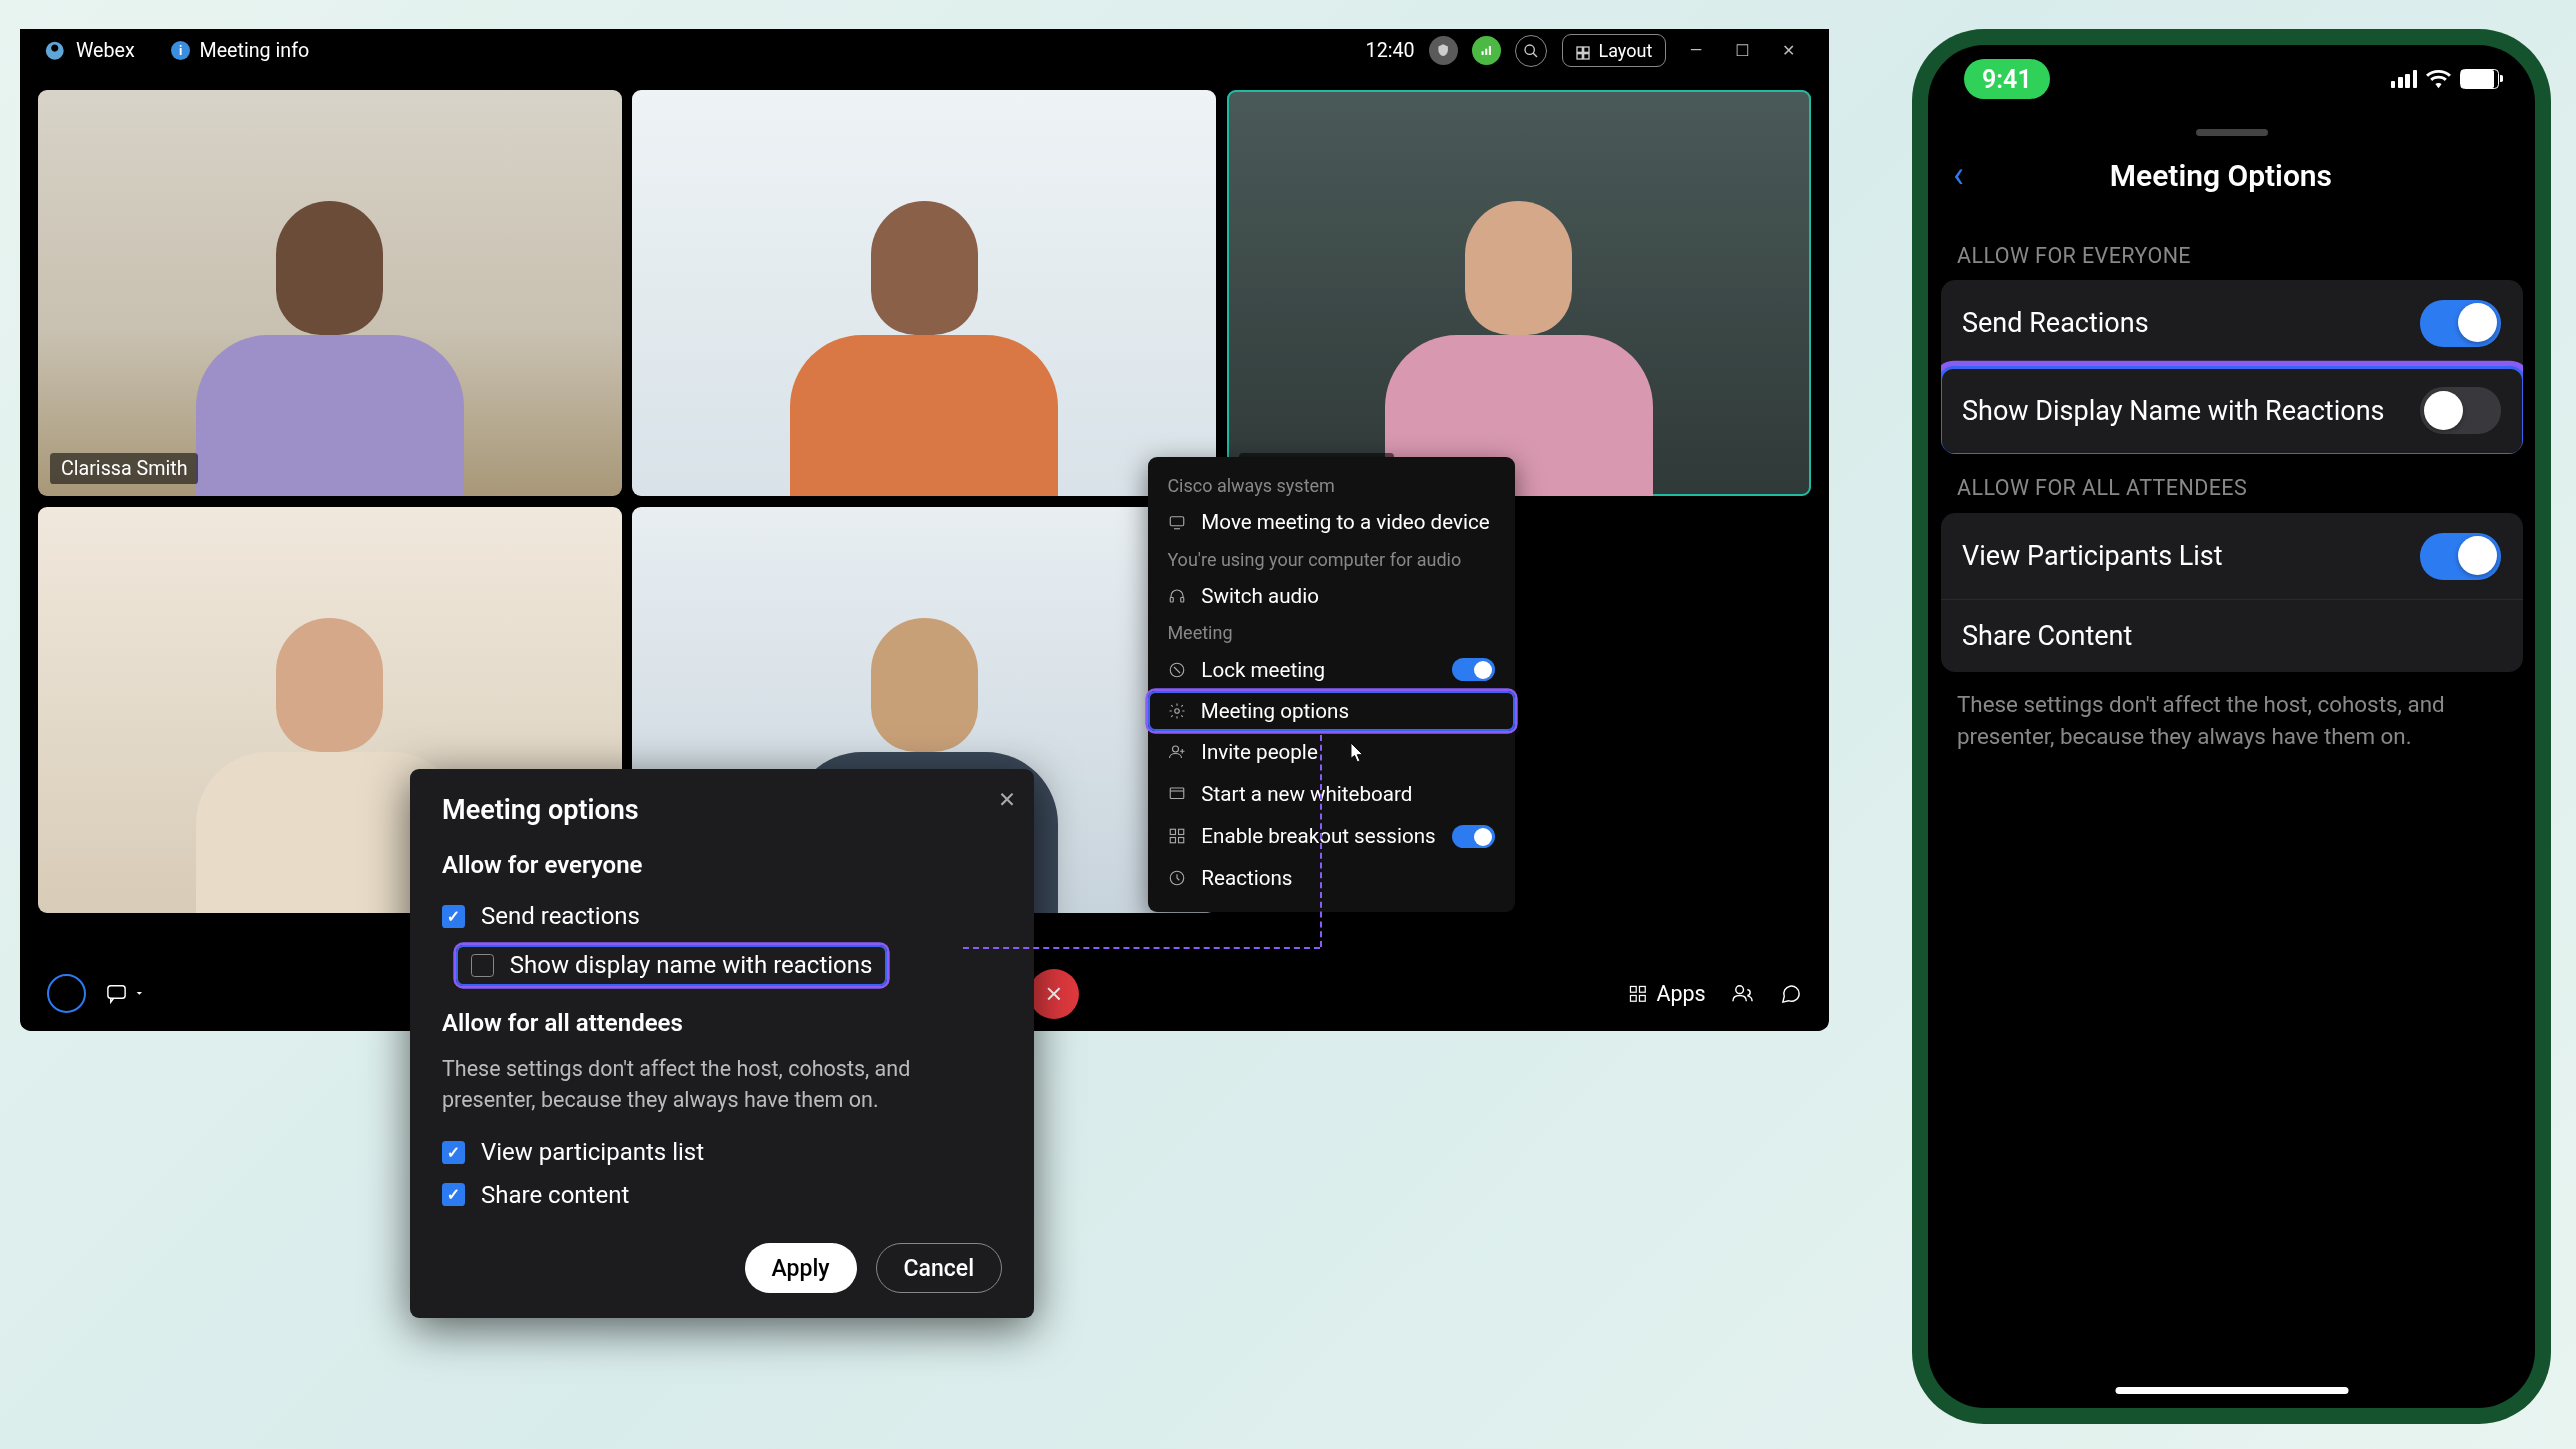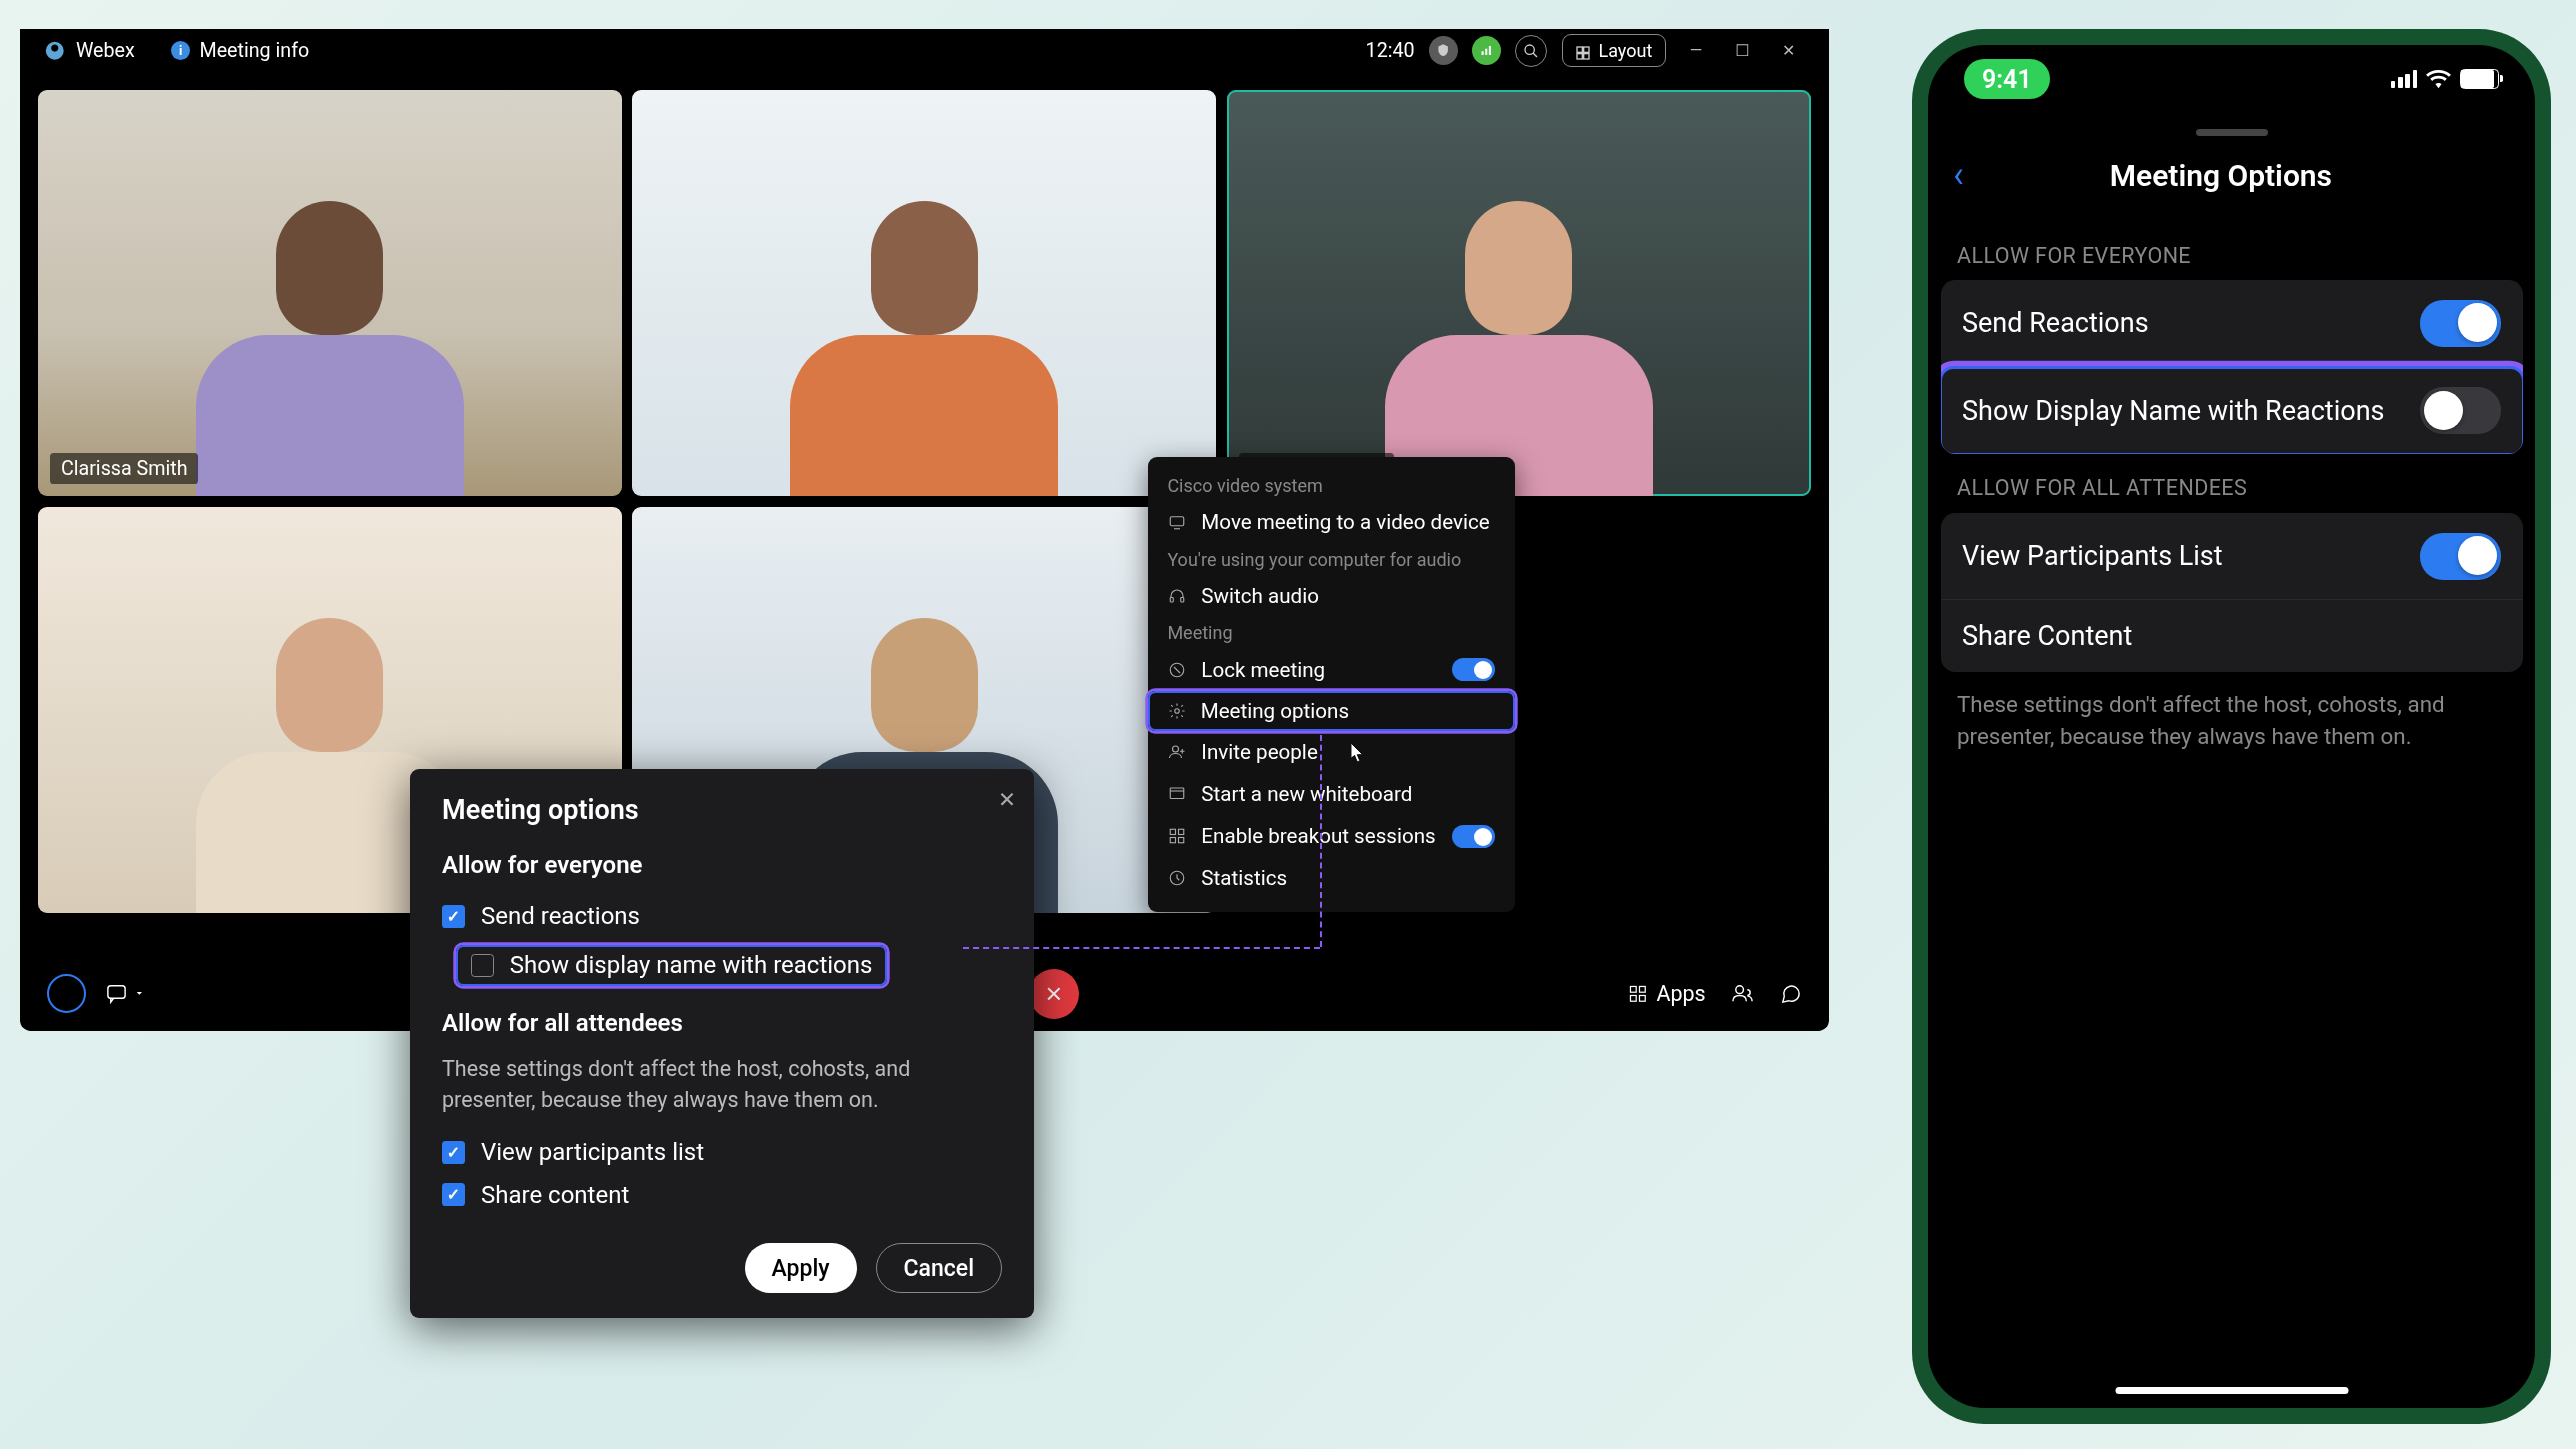--- a/index.html
+++ b/index.html
@@ -217,21 +217,21 @@
       <div class="tile-img scene6">
           <div class="person">
             <div class="head skin5"></div>
             <div class="body-shape clothes6"></div>
           </div>
         </div>
     </div>
   </div>
 
   <div class="context-menu">
-    <div class="ctx-heading">Cisco video system</div>
+    <div class="ctx-heading">Cisco always system</div>
     <div class="ctx-item">
       <span class="ctx-icon">
           <svg viewBox="0 0 24 24">
             <rect x="3" y="5" width="18" height="12" rx="2"></rect>
             <line x1="8" y1="21" x2="16" y2="21"></line>
           </svg>
         </span>
       <span>Move meeting to a video device</span>
     </div>
     <div class="ctx-heading">You're using your computer for audio</div>
@@ -299,21 +299,21 @@
           <div class="toggle-knob"></div>
         </div>
     </div>
     <div class="ctx-item">
       <span class="ctx-icon">
           <svg viewBox="0 0 24 24">
             <circle cx="12" cy="12" r="9"></circle>
             <path d="M12 7v5l3 3"></path>
           </svg>
         </span>
-      <span>Statistics</span>
+      <span>Reactions</span>
     </div>
   </div>
 
   <svg class="cursor" viewBox="0 0 16 22">
       <path d="M0 0l0 17 4-3 3 7 3-1-3-7 6 0z" fill="#fff" stroke="#000" stroke-width="1"></path>
     </svg>
 
   <div class="toolbar">
     <div class="toolbar-left">
       <div class="self-circle"></div>

